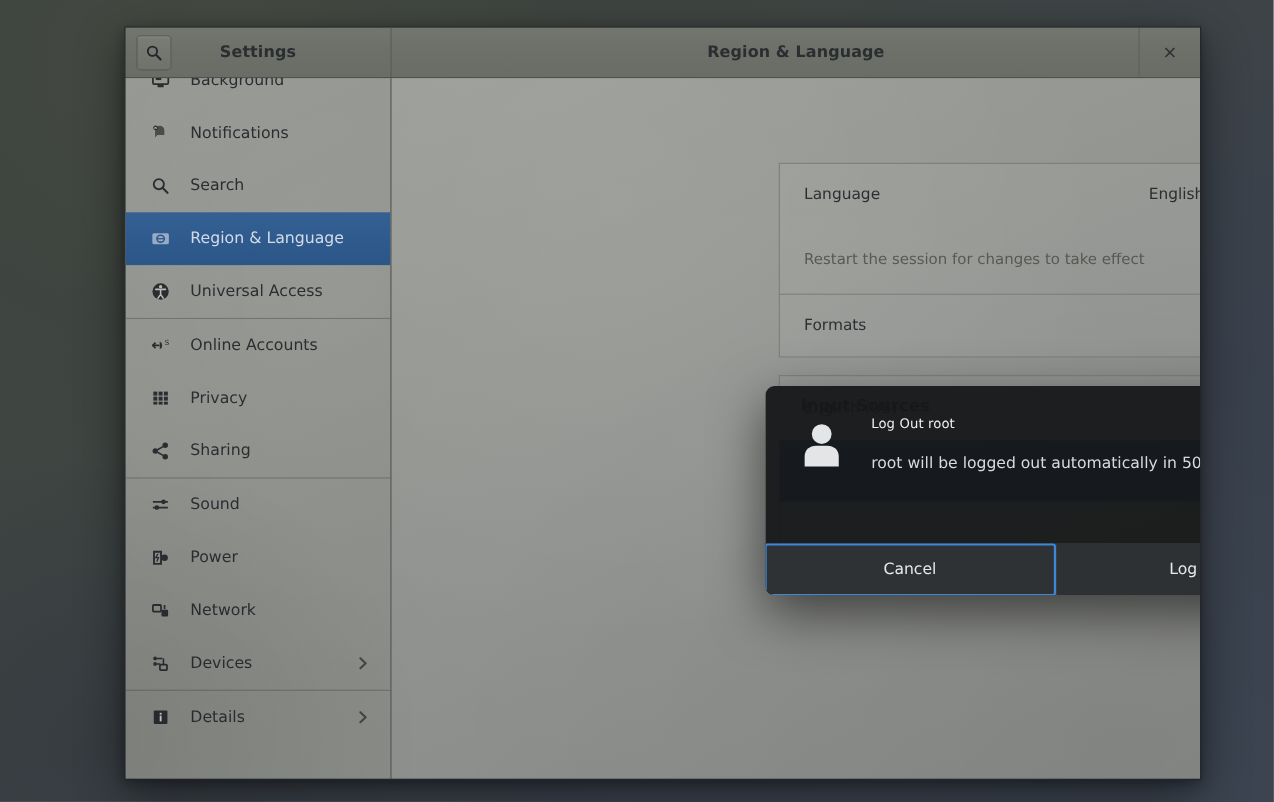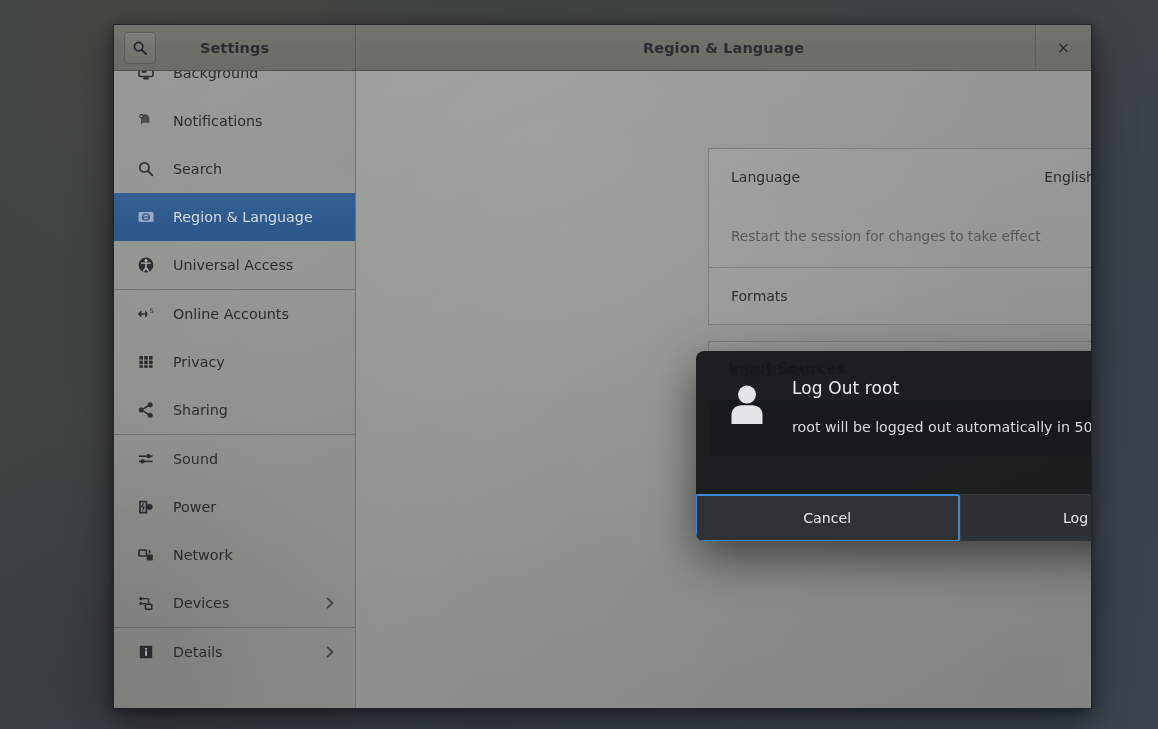--- a/index.html
+++ b/index.html
@@ -150,21 +150,21 @@
     display: flex; flex-direction: column;
     z-index: 40;
   }
   #dialog-top { flex: 1; display: flex; padding: 22px 26px 0 28px; }
   #avatar {
     width: 46px; height: 46px; flex: 0 0 46px; margin-top: 8px; margin-right: 22px;
     display: flex; align-items: flex-start; justify-content: center;
   }
   #dialog-text { padding-top: 5px; }
   #dialog-title {
-    font-size: 17px; color: #eceff1; font-weight: 400; letter-spacing: .1px;
+    font-size: 12px; color: #eceff1; font-weight: 400; letter-spacing: .1px;
     margin-bottom: 21px;
   }
   #dialog-message { font-size: 14.2px; color: #d8dbdd; }
   #dialog-actions {
     height: 47px; flex: 0 0 47px; display: flex;
     border-top: 1px solid #35393c; background: rgba(42,46,49,.97);
   }
   .dlg-btn {
     flex: 1; display: flex; align-items: center; justify-content: center;
     font-size: 14.2px; color: #e6e9eb; background: #2d3134;

